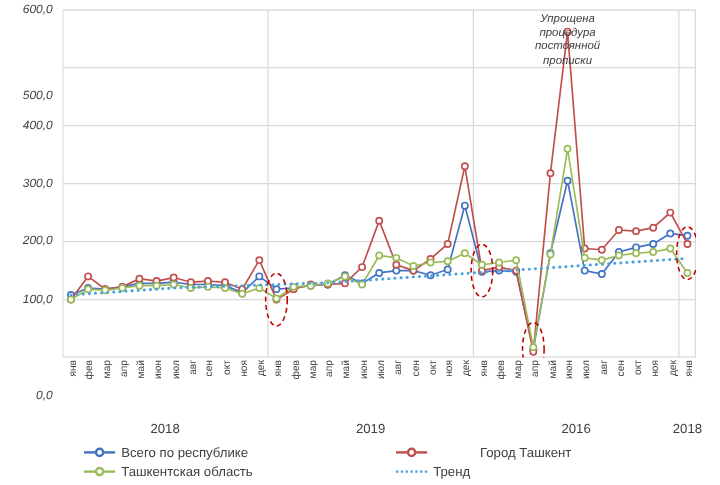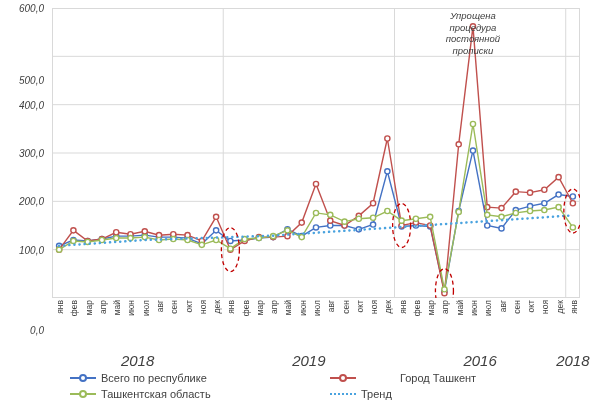--- a/index.html
+++ b/index.html
@@ -31,33 +31,33 @@
     font-size:8.5px; color:#404040;
     writing-mode:vertical-rl;
     transform:rotate(180deg);
     white-space:nowrap;
     text-align:right;
   }
   .year-labels{
     position:absolute; left:52px; top:352px; width:528px; height:16px;
   }
   .year-label{
-    position:absolute; top:0; font-size:15px; color:#404040;
-    transform:translateX(-50%); white-space:nowrap;font-style:italic;
+    position:absolute; top:0; font-size:11px; color:#404040;
+    transform:translateX(-50%); white-space:nowrap;
   }
   .annotation{
     position:absolute;
     font-size:9.5px; line-height:11.5px; color:#404040;
     text-align:center; font-style:italic; white-space:pre-line;
   }
   .legend{
     position:absolute; left:40px; top:372px; width:520px; height:30px;
   }
   .legend-item{
-    position:absolute; display:flex; align-items:center; gap:5px;
+    position:absolute; display:flex; align-items:flex-start; gap:5px;
     font-size:11px; color:#404040;
   }
   .legend-swatch{position:relative;width:26px;height:10px;}
   .legend-swatch .lline{
     position:absolute;left:0;top:4px;width:26px;height:2px;
   }
   .legend-swatch .lmark{
     position:absolute;left:9px;top:1px;width:8px;height:8px;border-radius:50%;
     background:#fff;box-sizing:border-box;border-width:2px;border-style:solid;
   }

